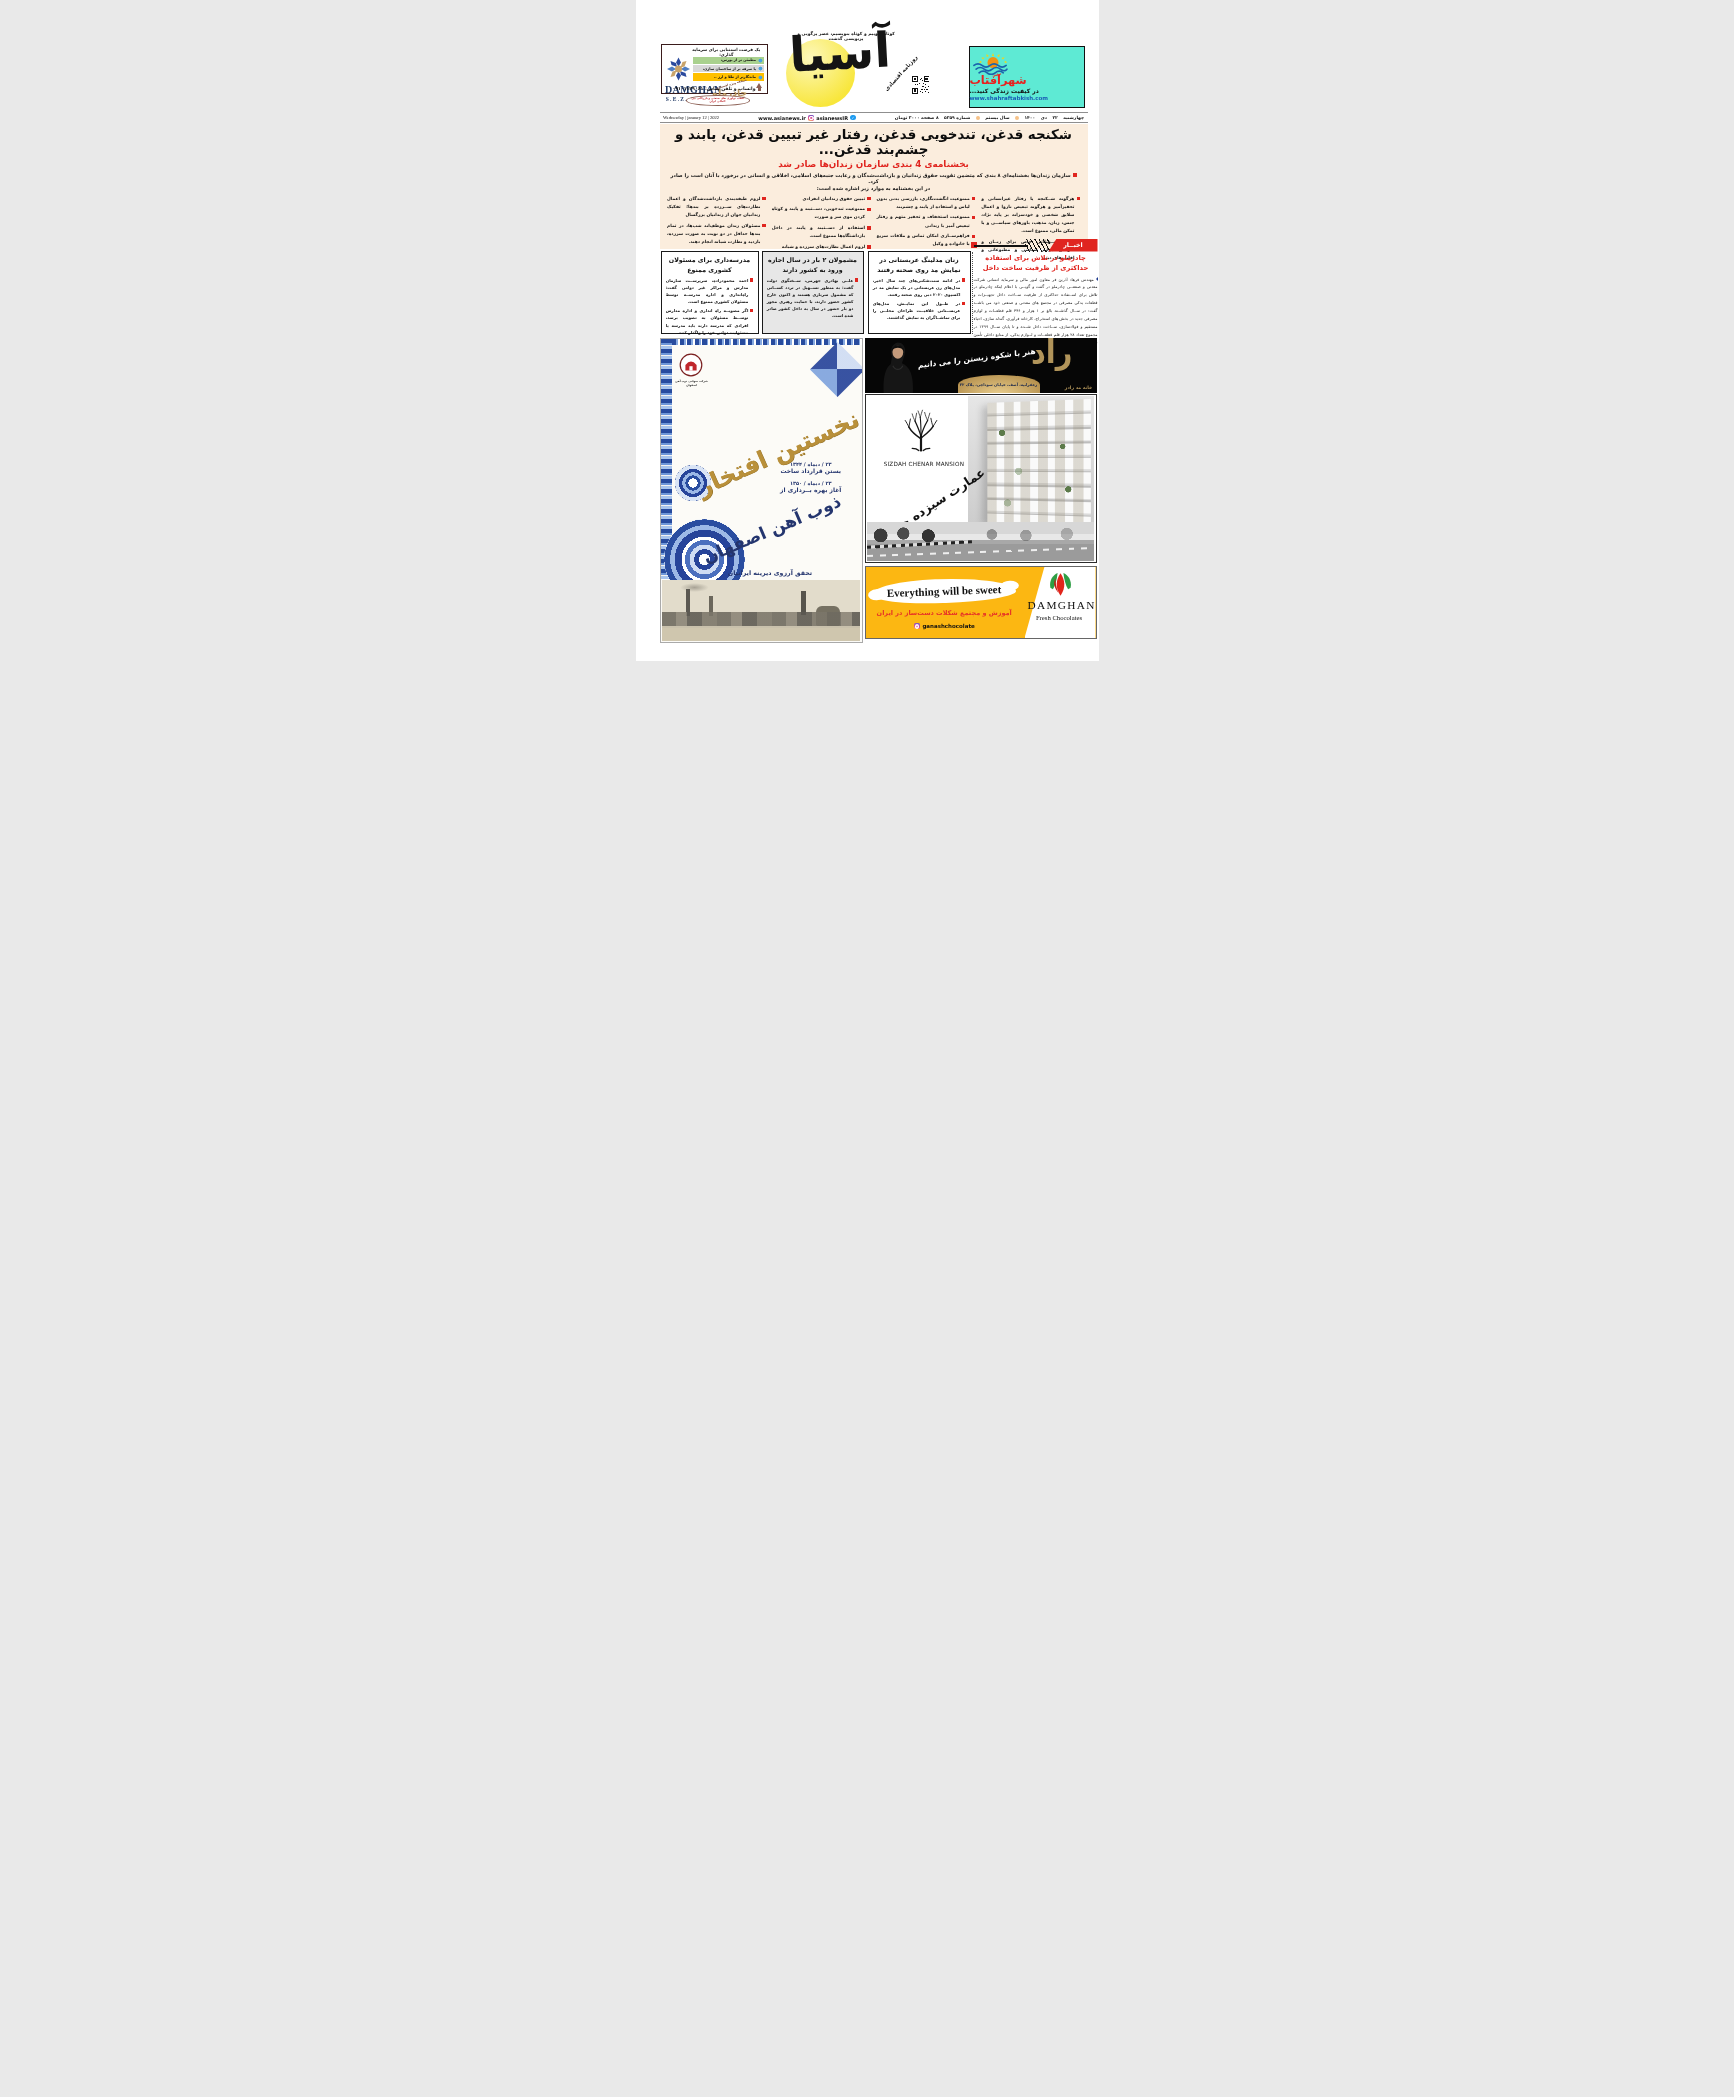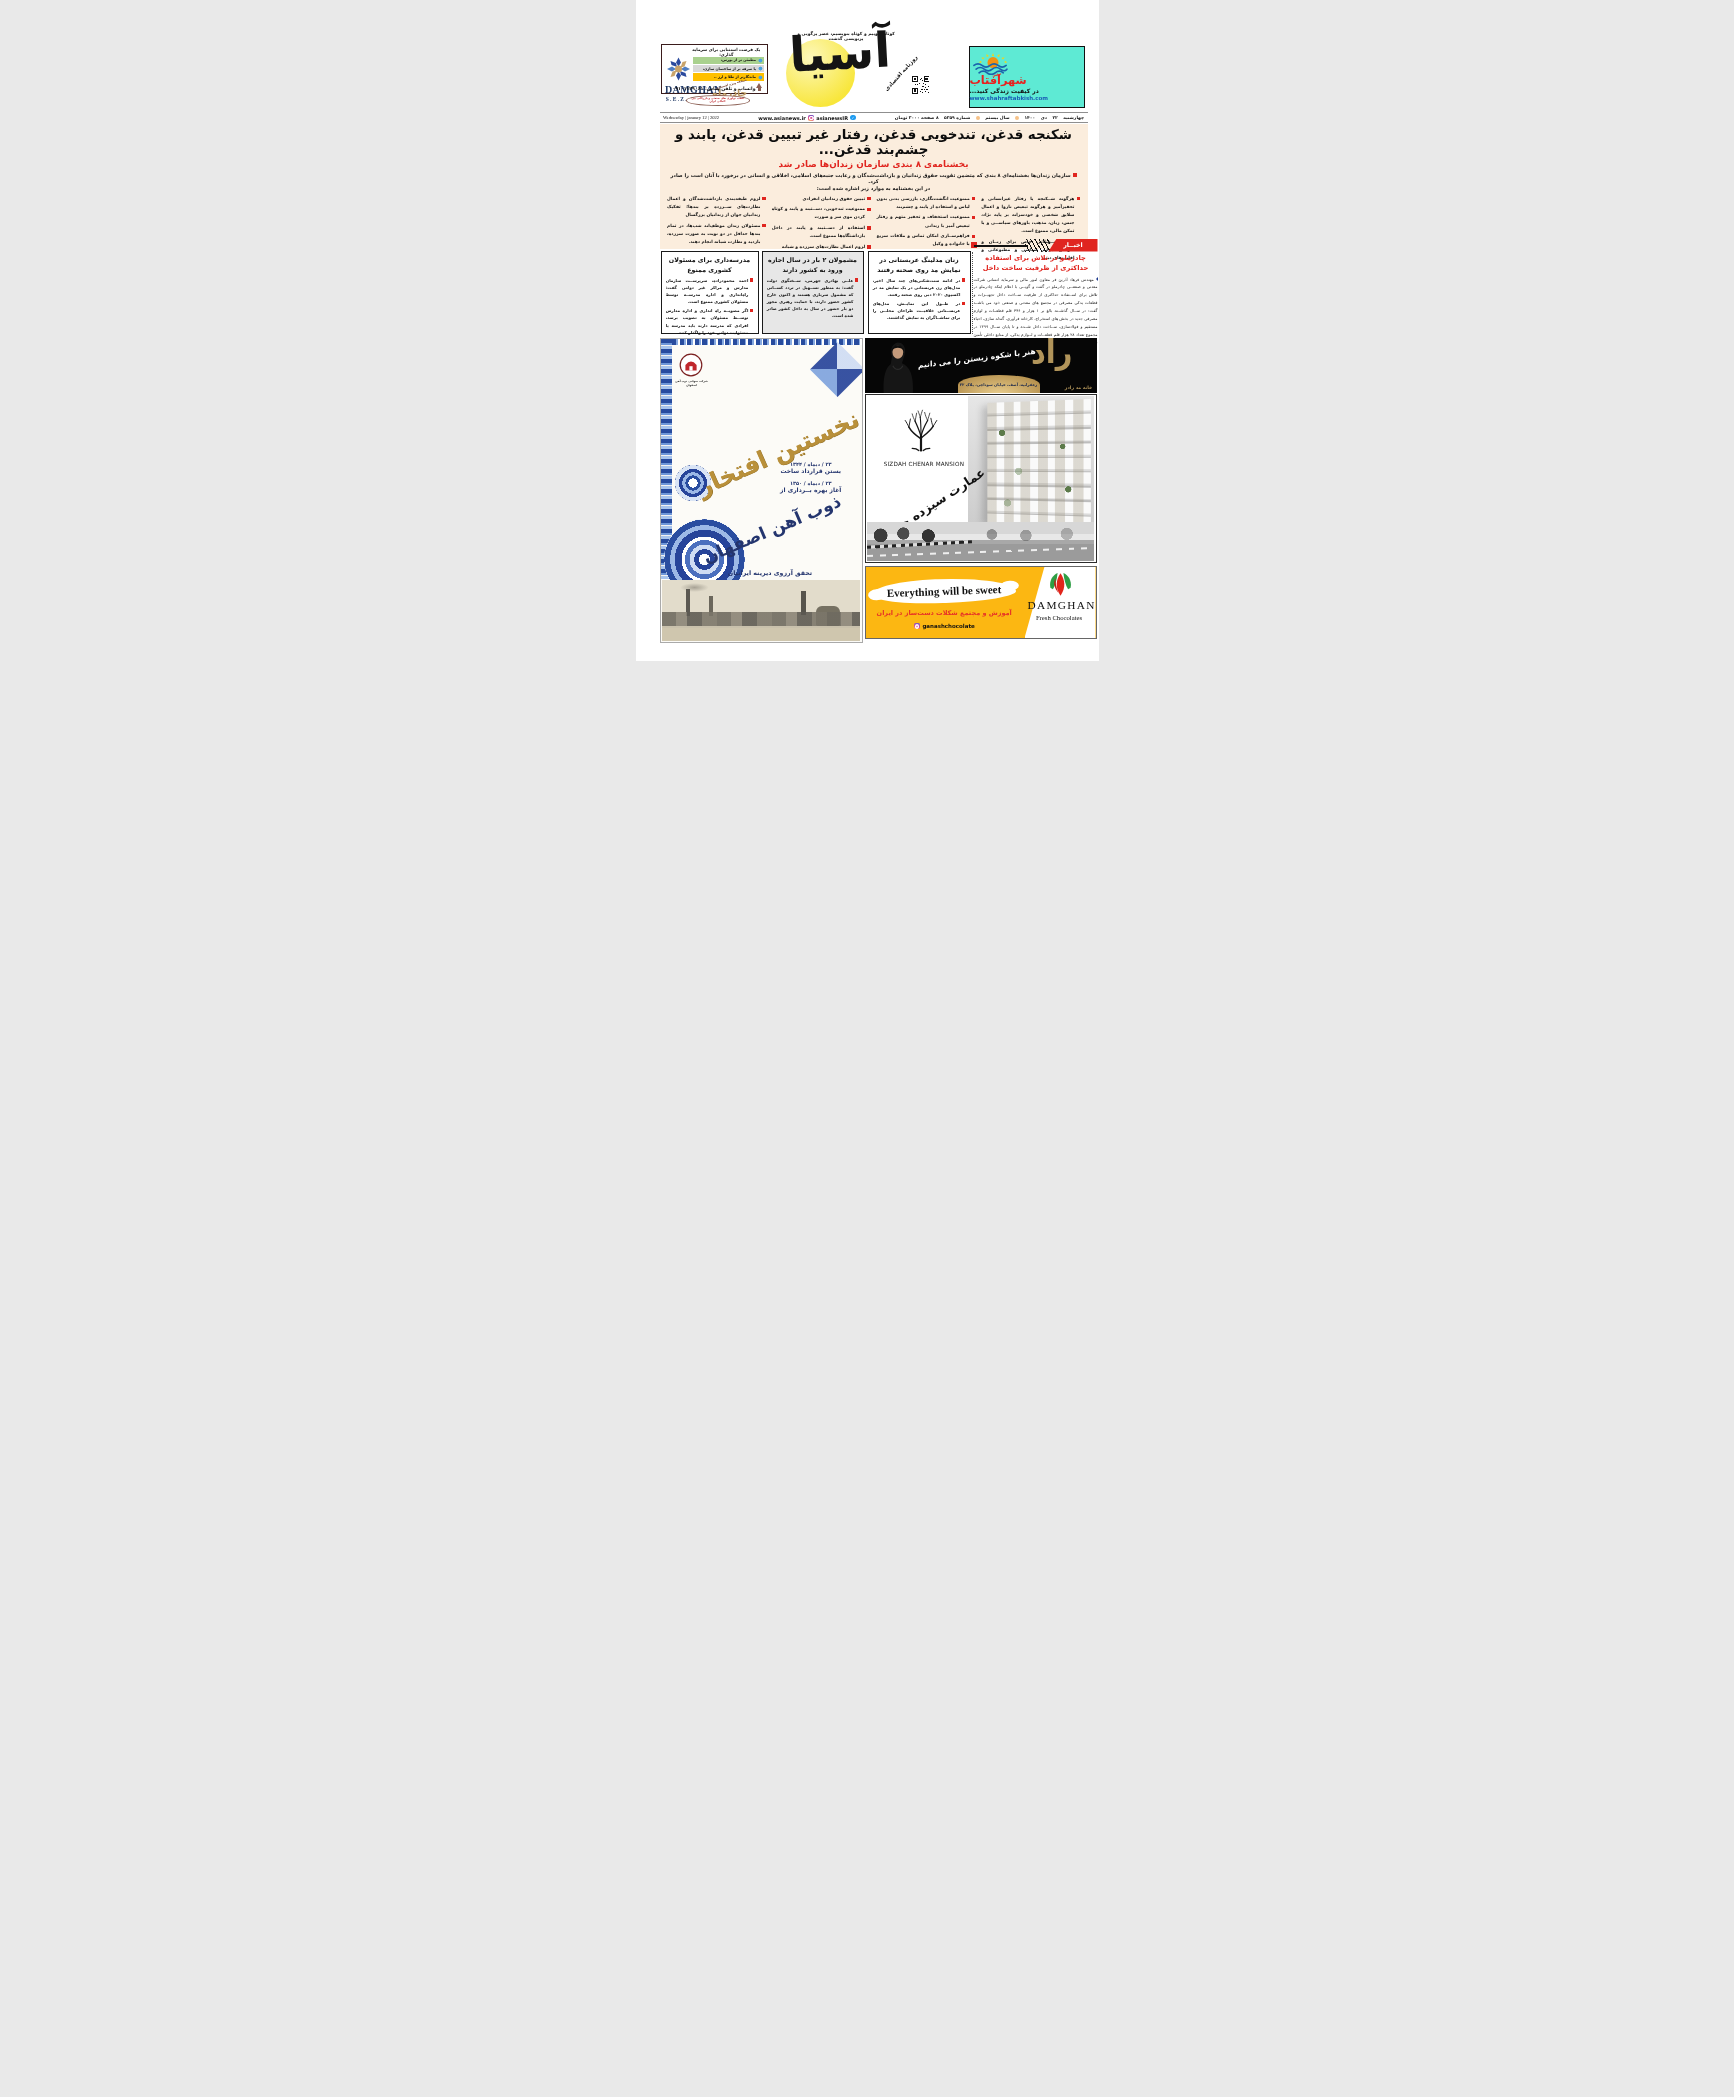--- a/index.html
+++ b/index.html
@@ -285,21 +285,21 @@
       <span>www.asianews.ir</span>
       <span class="ig"></span>
       <span>asianewsIR</span>
       <span class="vbadge">✓</span>
     </div>
     <div class="dl-left">Wednesday | january 12 | 2022</div>
   </div>
 
   <div class="abs main-story">
     <div class="headline">شکنجه قدغن، تندخویی قدغن، رفتار غیر تبیین قدغن، پابند و چشم‌بند قدغن...</div>
-    <div class="subhead">بخشنامه‌ی ۸ بندی سازمان زندان‌ها صادر شد</div>
+    <div class="subhead">بخشنامه‌ی 4 بندی سازمان زندان‌ها صادر شد</div>
     <div class="lead1"><span class="rs"></span><span>سازمان زندان‌ها بخشنامه‌ای ۸ بندی که متضمن تقویت حقوق زندانیان و بازداشت‌شدگان و رعایت جنبه‌های اسلامی، اخلاقی و انسانی در برخورد با آنان است را صادر کرد.</span></div>
     <div class="lead2">در این بخشنامه به موارد زیر اشاره شده است:</div>
     <div class="cols">
       <div class="col">
 
       <div class="b-item">هرگونه شــکنجه یا رفتار غیرانسانی و تحقیرآمیز و هرگونه تبعیض ناروا و اعمال سلایق شخصی و خودسرانه بر پایه نژاد، جنس، زبان، مذهب، باورهای سیاســی و یا تمکن مالی، ممنوع است.</div>
           <div class="b-item">ارائه تســهیلاتی خاص برای زنــان و متهمان جرایم سیاسی و مطبوعاتی و اقلیت‌های دینی</div>
         </div>
       <div class="col">
 

